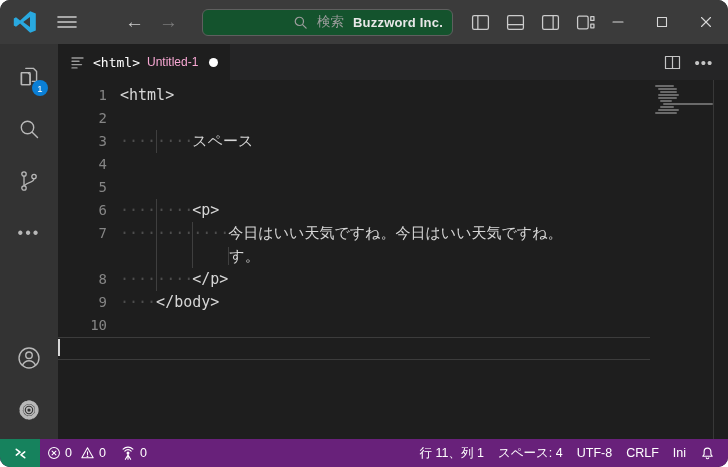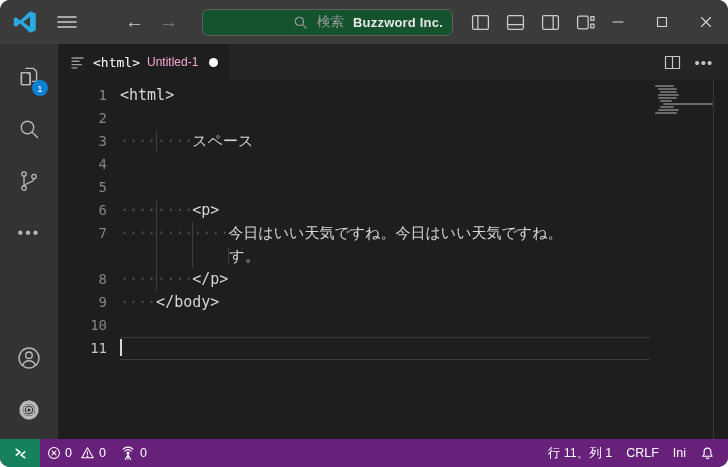--- a/index.html
+++ b/index.html
@@ -235,21 +235,21 @@
             <div class="line-row"><span class="lnum">2</span></div>
             <div class="line-row"><span class="lnum">3</span><div class="content"><span class="ws">····</span><span class="ws g">····</span><span class="code">スペース</span></div></div>
             <div class="line-row"><span class="lnum">4</span></div>
             <div class="line-row"><span class="lnum">5</span></div>
             <div class="line-row"><span class="lnum">6</span><div class="content"><span class="ws">····</span><span class="ws g">····</span><span class="code">&lt;p&gt;</span></div></div>
             <div class="line-row"><span class="lnum">7</span><div class="content"><span class="ws">····</span><span class="ws g">····</span><span class="ws g">····</span><span class="code">今日はいい天気ですね。今日はいい天気ですね。</span></div></div>
             <div class="line-row"><span class="lnum"></span><div class="content"><span class="ws"></span><span class="ws g"></span><span class="ws g"></span><span class="code cg">す。</span></div></div>
             <div class="line-row"><span class="lnum">8</span><div class="content"><span class="ws">····</span><span class="ws g">····</span><span class="code">&lt;/p&gt;</span></div></div>
             <div class="line-row"><span class="lnum">9</span><div class="content"><span class="ws">····</span><span class="code">&lt;/body&gt;</span></div></div>
             <div class="line-row"><span class="lnum">10</span></div>
-            <div class="line-row"><span class="lnum active">11</span><div class="content activeline"><span class="cursor"></span><span class="code"></span></div></div>
+            <div class="line-row"><div class="content activeline"><span class="cursor"></span><span class="code"></span></div></div>
           </div>
         <div class="minimap">
             <div class="mrow">
               <div class="mbar" style="margin-left: 0px; width: 19px;"></div>
             </div>
             <div class="mrow">
               <div class="mbar" style="margin-left: 2.5px; width: 19px;"></div>
             </div>
             <div class="mrow">
               <div class="mbar" style="margin-left: 5px; width: 16.5px;"></div>
@@ -311,20 +311,26 @@
           <path d="M8 8.4v5.8 M5.2 14.2 8 9.6l2.8 4.6"></path>
         </svg>
         <span>0</span>
       </div>
     </div>
     <div class="sb-right">
       <div class="sb-item">
           <span>行 11、列 1</span>
         </div>
       <div class="sb-item">
+          <span>スペース: 4</span>
+        </div>
+      <div class="sb-item">
+          <span>UTF-8</span>
+        </div>
+      <div class="sb-item">
           <span>CRLF</span>
         </div>
       <div class="sb-item">
           <span>Ini</span>
         </div>
       <div class="sb-item">
         <svg width="15" height="15" viewBox="0 0 16 16" fill="none" stroke="#ffffff" stroke-width="1.2">
           <path d="M8 2.2c-2.3 0-3.6 1.7-3.6 3.9v2.7L3 10.9h10l-1.4-2.1V6.1c0-2.2-1.3-3.9-3.6-3.9z"></path>
           <path d="M6.7 12.6a1.35 1.35 0 0 0 2.6 0"></path>
         </svg>

